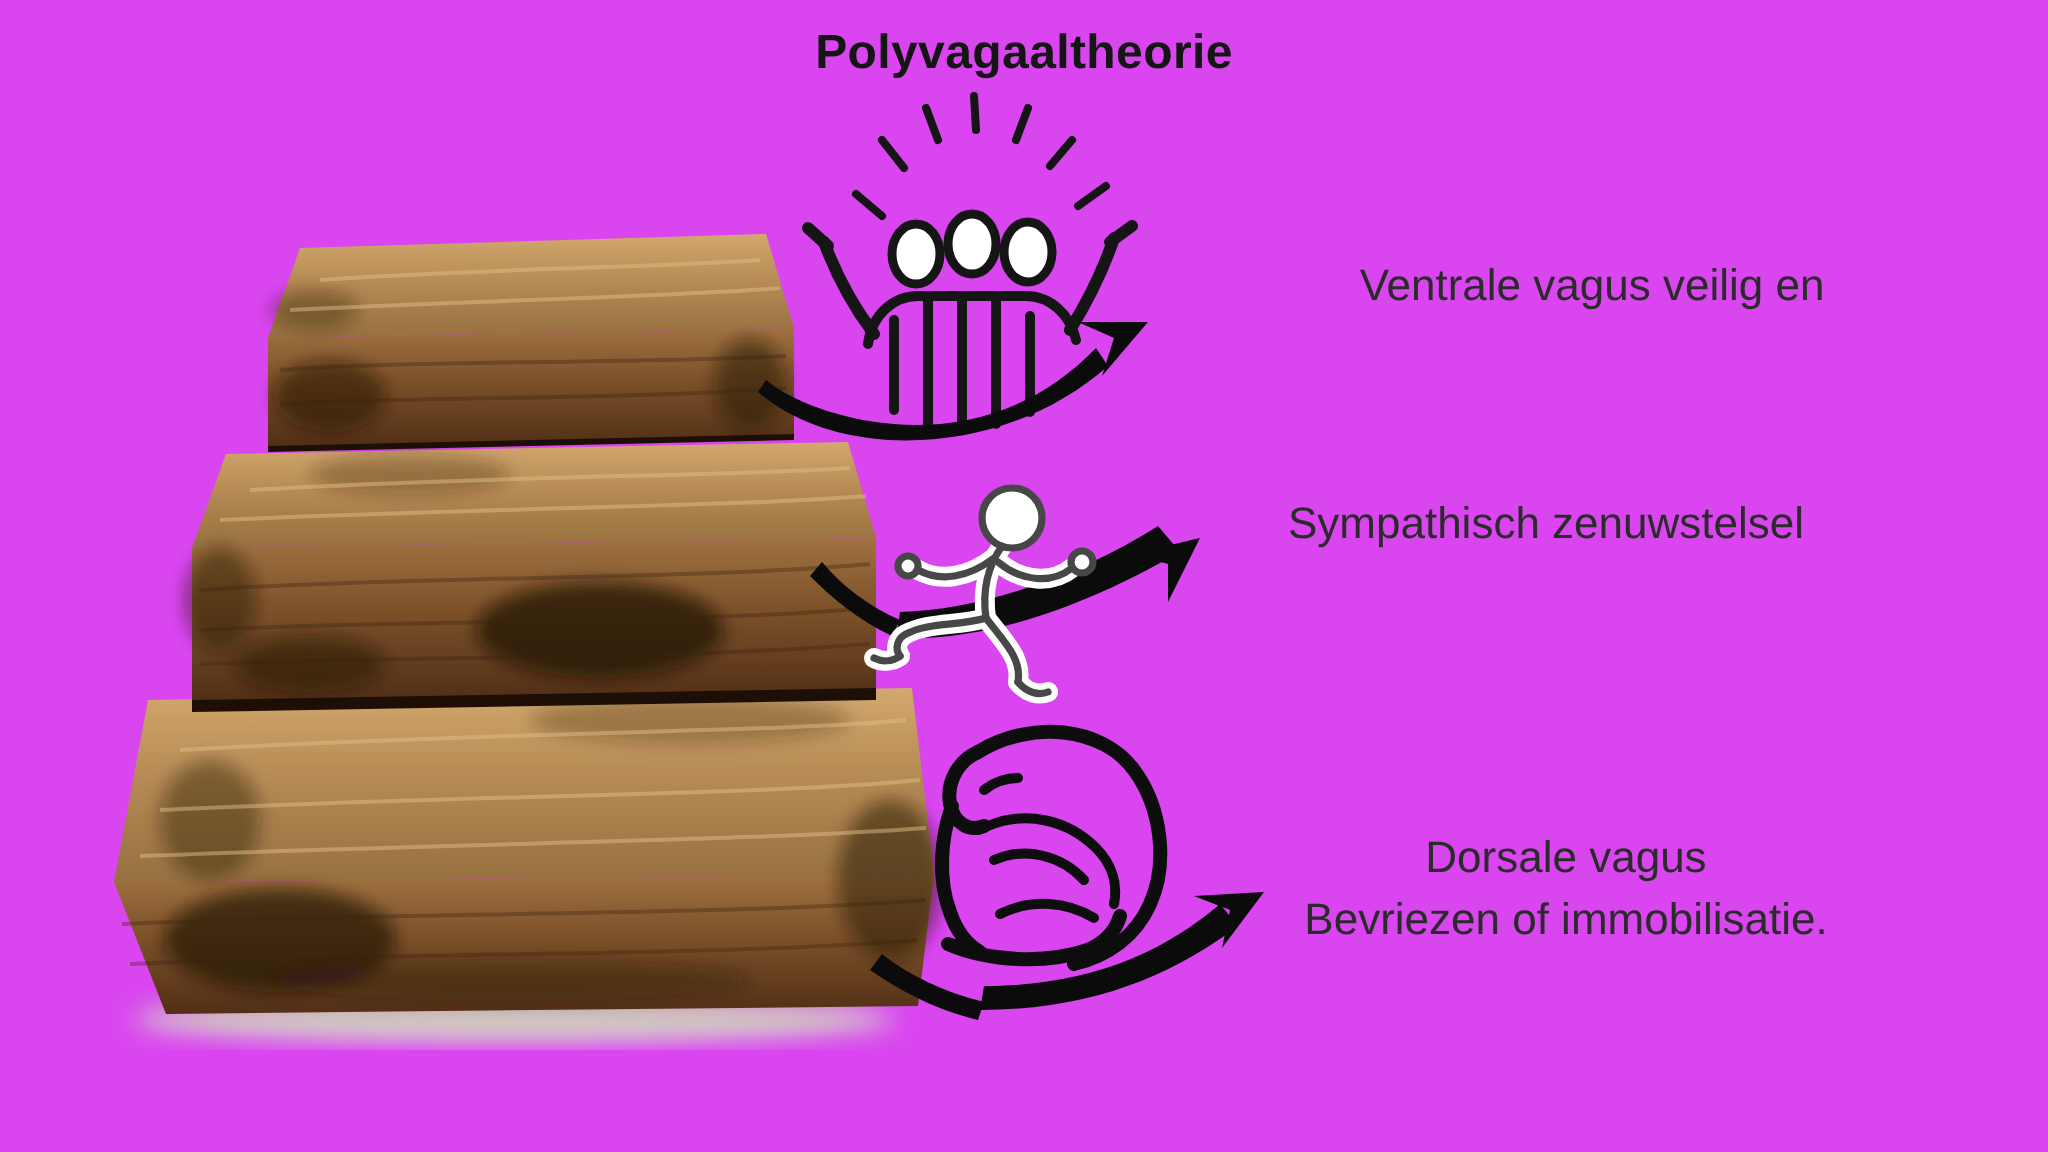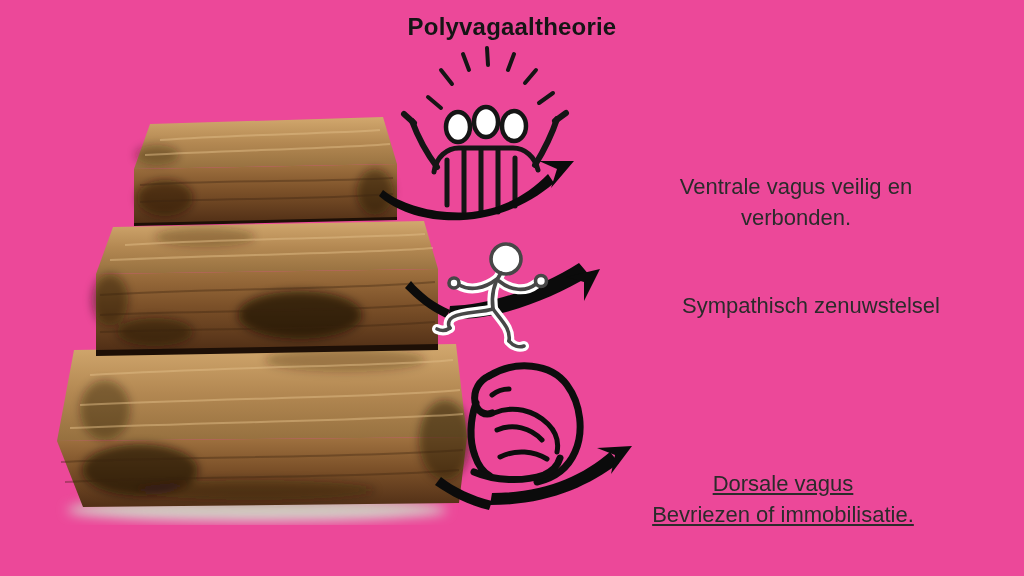--- a/index.html
+++ b/index.html
@@ -1,33 +1,33 @@
 <!DOCTYPE html>
 <html><head>
 <meta charset="utf-8">
 <style>
   html,body { margin:0; padding:0; background:#ffffff; }
   .canvas {
     position:relative; width:1024px; height:576px; overflow:hidden;
-    background:#ec4899; font-family:"Liberation Sans", sans-serif;
+    background:#d946ef; font-family:"Liberation Sans", sans-serif;
   }
   .title {
     position:absolute; top:13px; left:0; width:1024px; margin:0;
     text-align:center; font-size:24px; font-weight:700; color:#151515;
     letter-spacing:0.2px;
   }
   .steps-svg { position:absolute; left:45px; top:110px; width:430px; height:415px; }
   .overlay-svg { position:absolute; left:0; top:0; width:1024px; height:576px; pointer-events:none; }
   .label {
     position:absolute; width:340px; text-align:center;
-    font-size:22px; line-height:31px; color:#2b2b2b; font-weight:400;margin-top:44px;
+    font-size:22px; line-height:31px; color:#2b2b2b; font-weight:400;
   }
   .label-1 { left:626px; top:127px; }
-  .label-2 { left:641px; top:246px; }
-  .label-3 { left:613px; top:424px;text-decoration:underline; }
+  .label-2 { left:603px; top:246px; }
+  .label-3 { left:613px; top:413px; }
 </style>
 </head>
 <body>
 
 <div class="canvas">
 
   <h1 class="title">Polyvagaaltheorie</h1>
 
   <svg class="steps-svg" viewBox="0 0 430 415" aria-hidden="true">
     <defs>
@@ -194,21 +194,20 @@
         <path d="M494,413 C513,405 534,410 548,424 C556,432 559,442 557,452"></path>
         <path d="M497,430 C513,423 531,428 542,440"></path>
         <path d="M500,457 C516,449 534,451 547,459"></path>
         <path d="M492,395 C497,391 503,389 509,389"></path>
       </g>
     </g>
   </svg>
 
   <div class="label label-1">
     <div>Ventrale vagus veilig en</div>
-    <div>verbonden.</div>
   </div>
 
   <div class="label label-2">
     <div>Sympathisch zenuwstelsel</div>
   </div>
 
   <div class="label label-3">
     <div>Dorsale vagus</div>
     <div>Bevriezen of immobilisatie.</div>
   </div>

